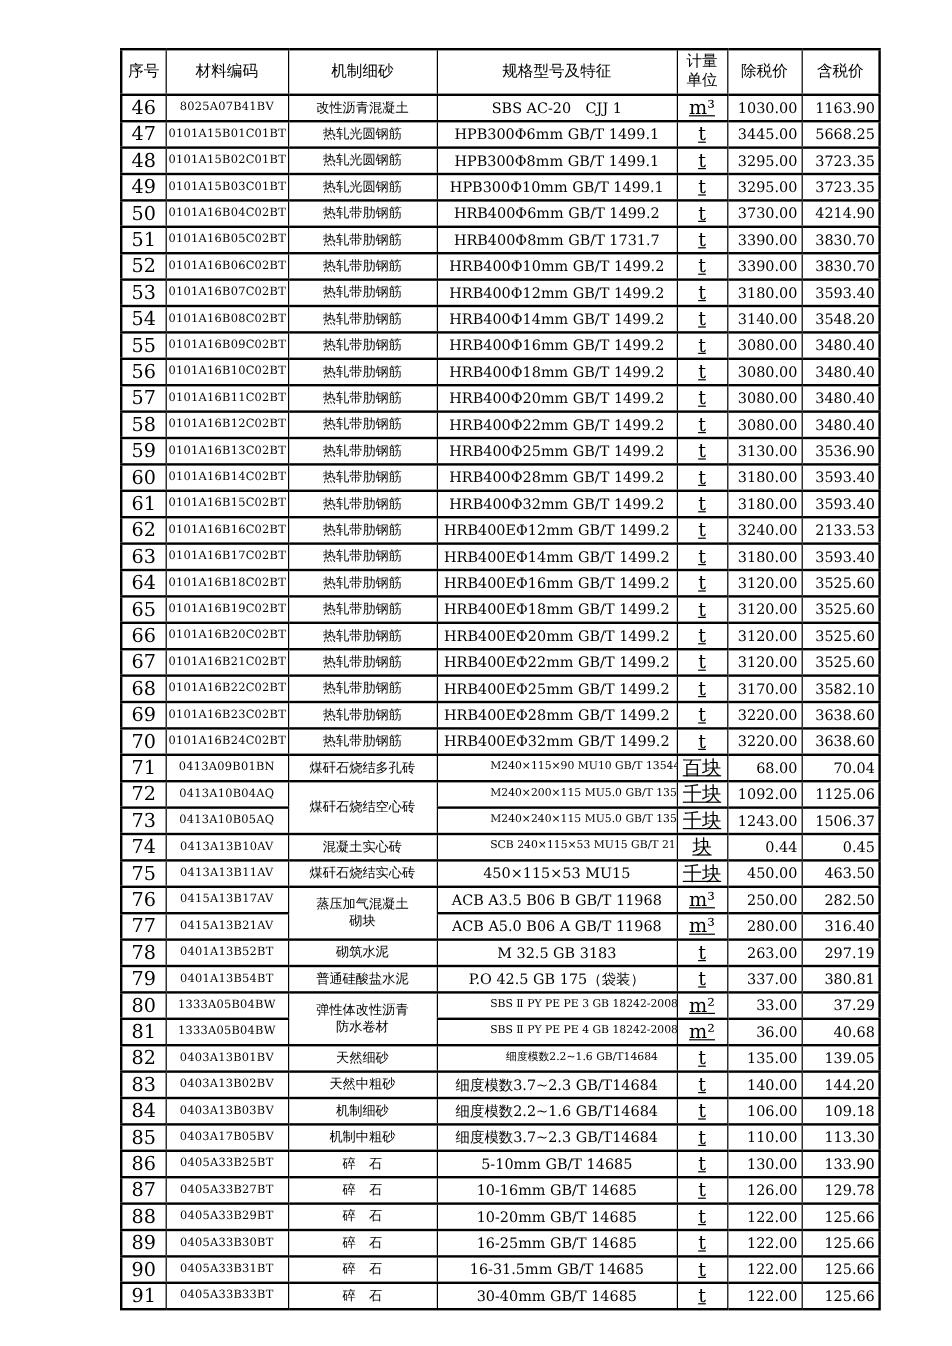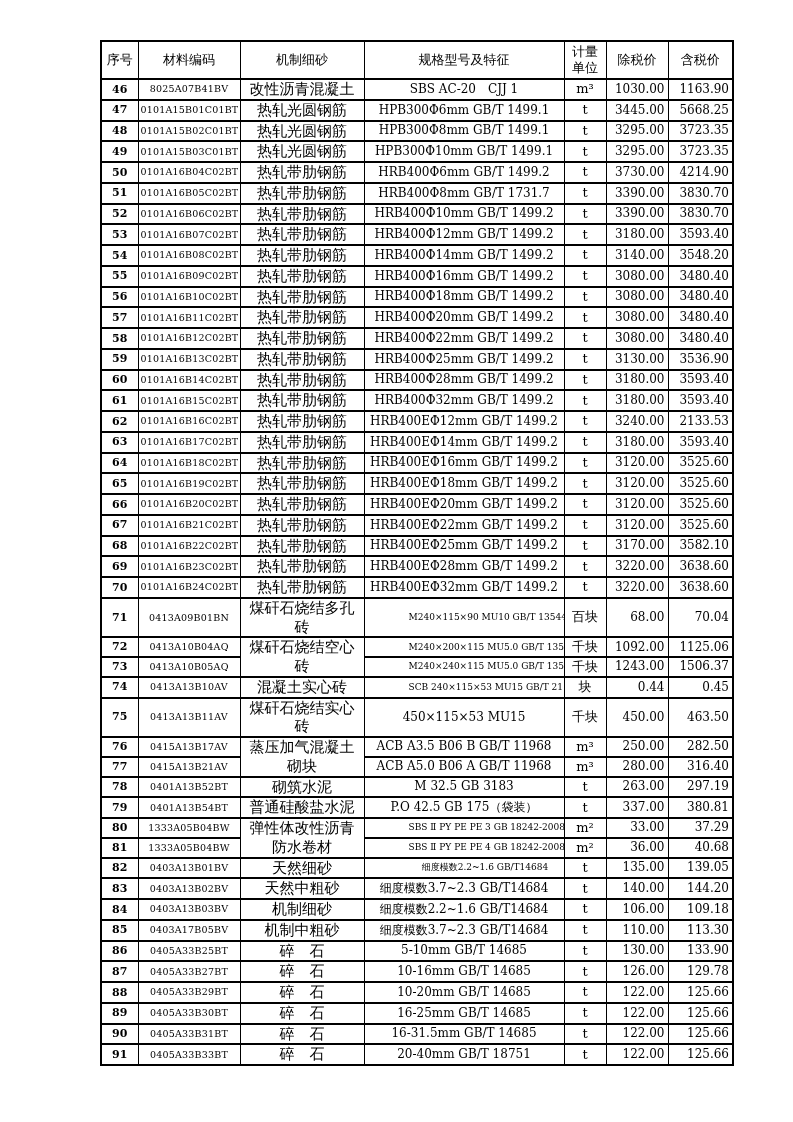--- a/index.html
+++ b/index.html
@@ -23,26 +23,26 @@
     line-height:1.25;
   }
   .price-table thead th{height:36px;font-size:13px;}
   .col-no{width:37px;}
   .col-code{width:102px;}
   .col-name{width:124px;}
   .col-spec{width:200px;}
   .col-unit{width:42px;}
   .col-pricex{width:62px;}
   .col-pricei{width:65px;}
-  td.c-no{font-size:11px;font-weight:bold;}
+  td.c-no{font-size:16px;}
   td.c-code{font-size:9.5px;letter-spacing:0.2px;}
-  td.c-name{font-size:15px;white-space:pre-line;}
+  td.c-name{font-size:11px;white-space:pre-line;}
   td.c-spec{font-size:12px;white-space:nowrap;}
   td.c-spec.small{font-size:9px;padding-left:44px;}
-  td.c-unit{font-size:13px;}
+  td.c-unit{font-size:16px;text-decoration:underline;}
   td.c-price{font-size:12px;text-align:right;padding-right:3px;white-space:nowrap;}
 </style>
 </head>
 <body>
 
 <div class="page">
   <table class="price-table">
     <colgroup>
       <col class="col-no">
         <col class="col-code">
@@ -468,21 +468,21 @@
       <td class="c-name">碎　石</td>
       <td class="c-spec">16-31.5mm GB/T 14685</td>
       <td class="c-unit">t</td>
       <td class="c-price">122.00</td>
       <td class="c-price">125.66</td>
     </tr>
         <tr>
       <td class="c-no">91</td>
       <td class="c-code">0405A33B33BT</td>
       <td class="c-name">碎　石</td>
-      <td class="c-spec">20-40mm GB/T 18751</td>
+      <td class="c-spec">30-40mm GB/T 14685</td>
       <td class="c-unit">t</td>
       <td class="c-price">122.00</td>
       <td class="c-price">125.66</td>
     </tr>
       </tbody>
   </table>
 
 </div>
 
 </body></html>

